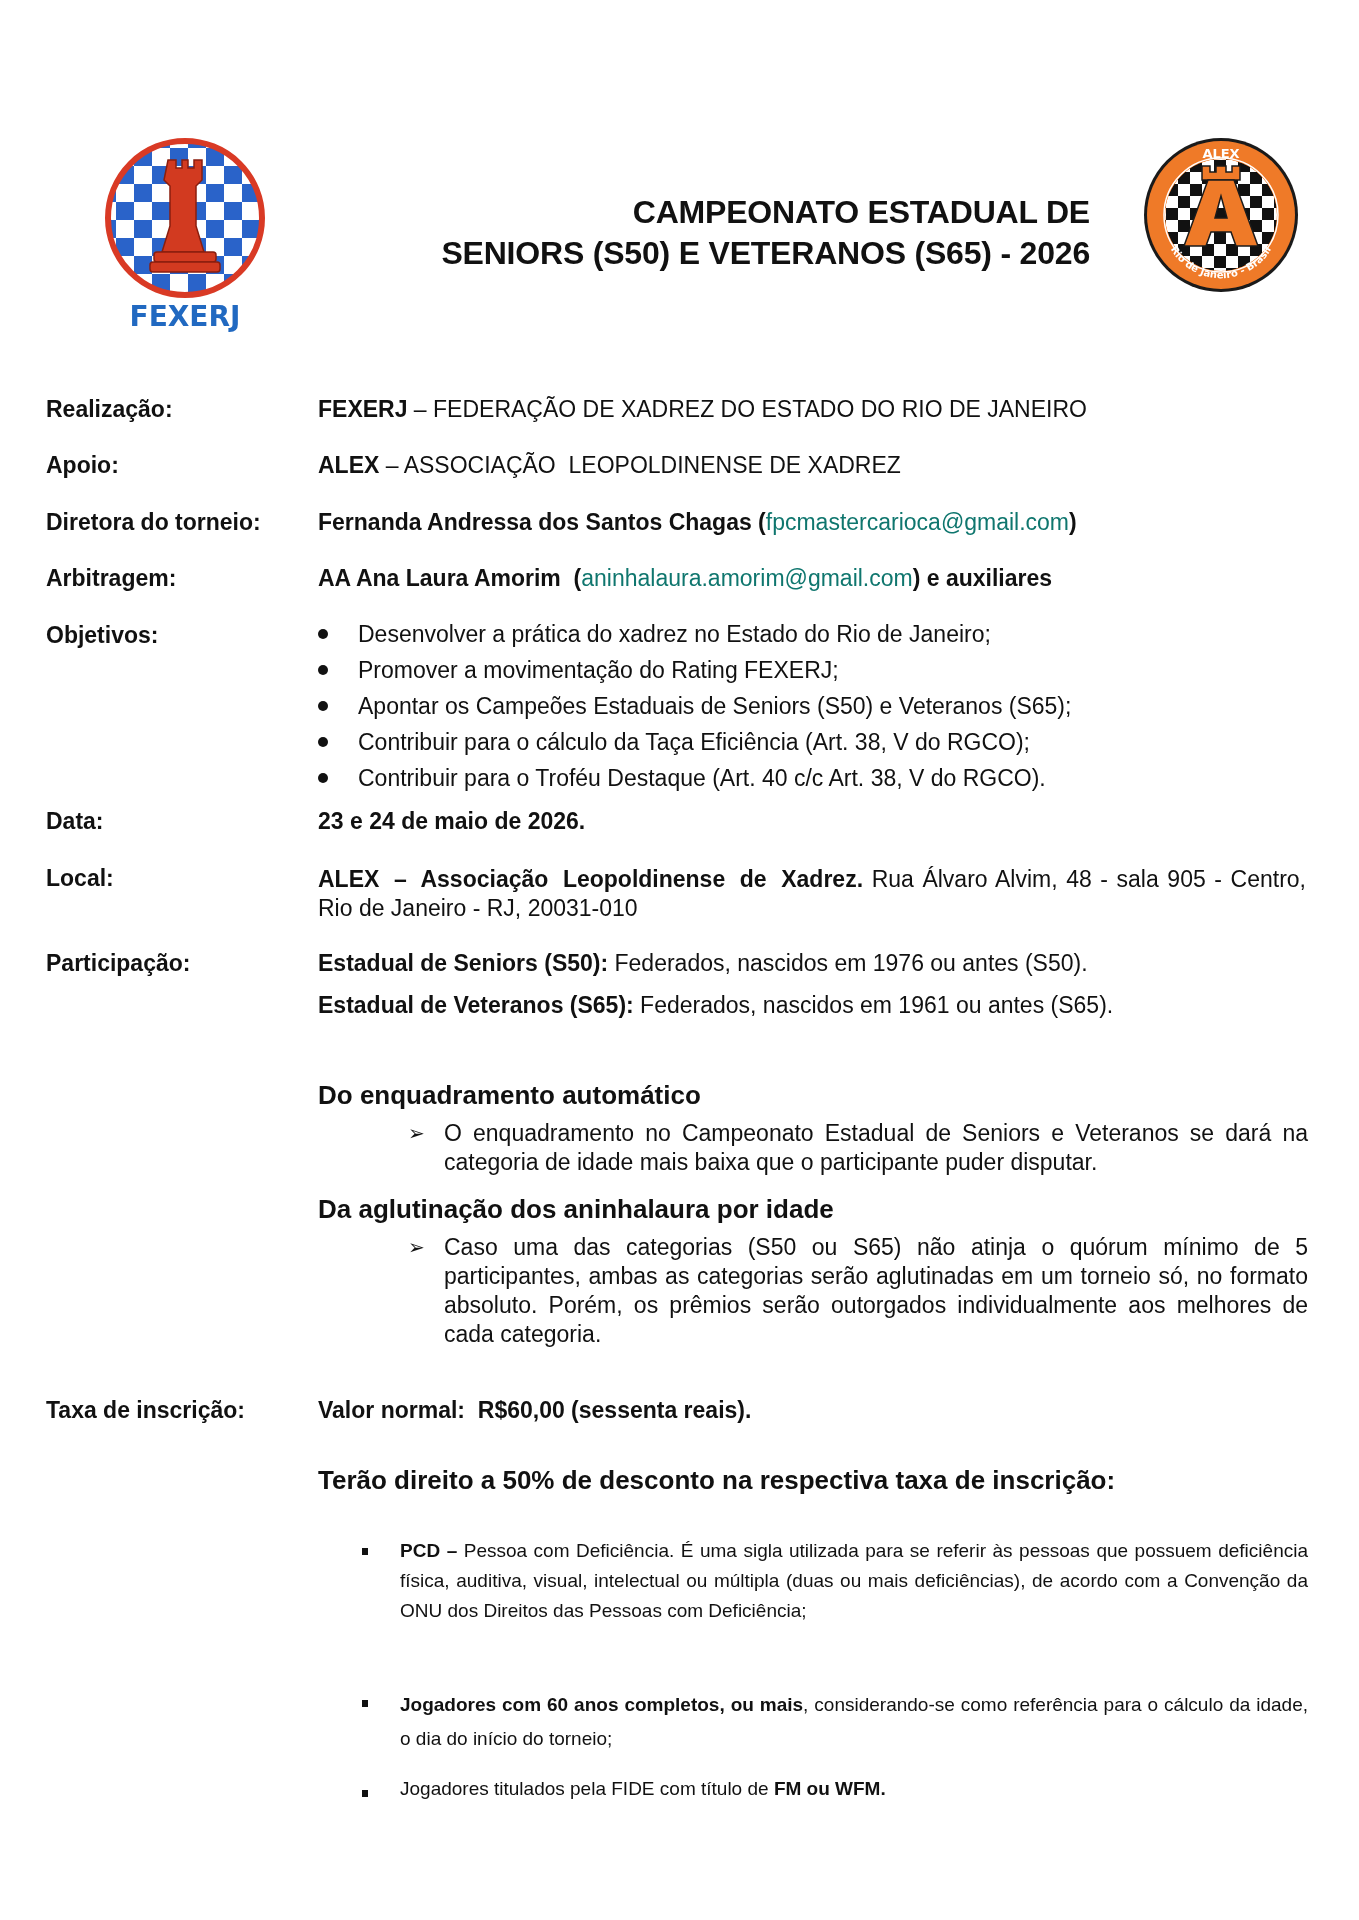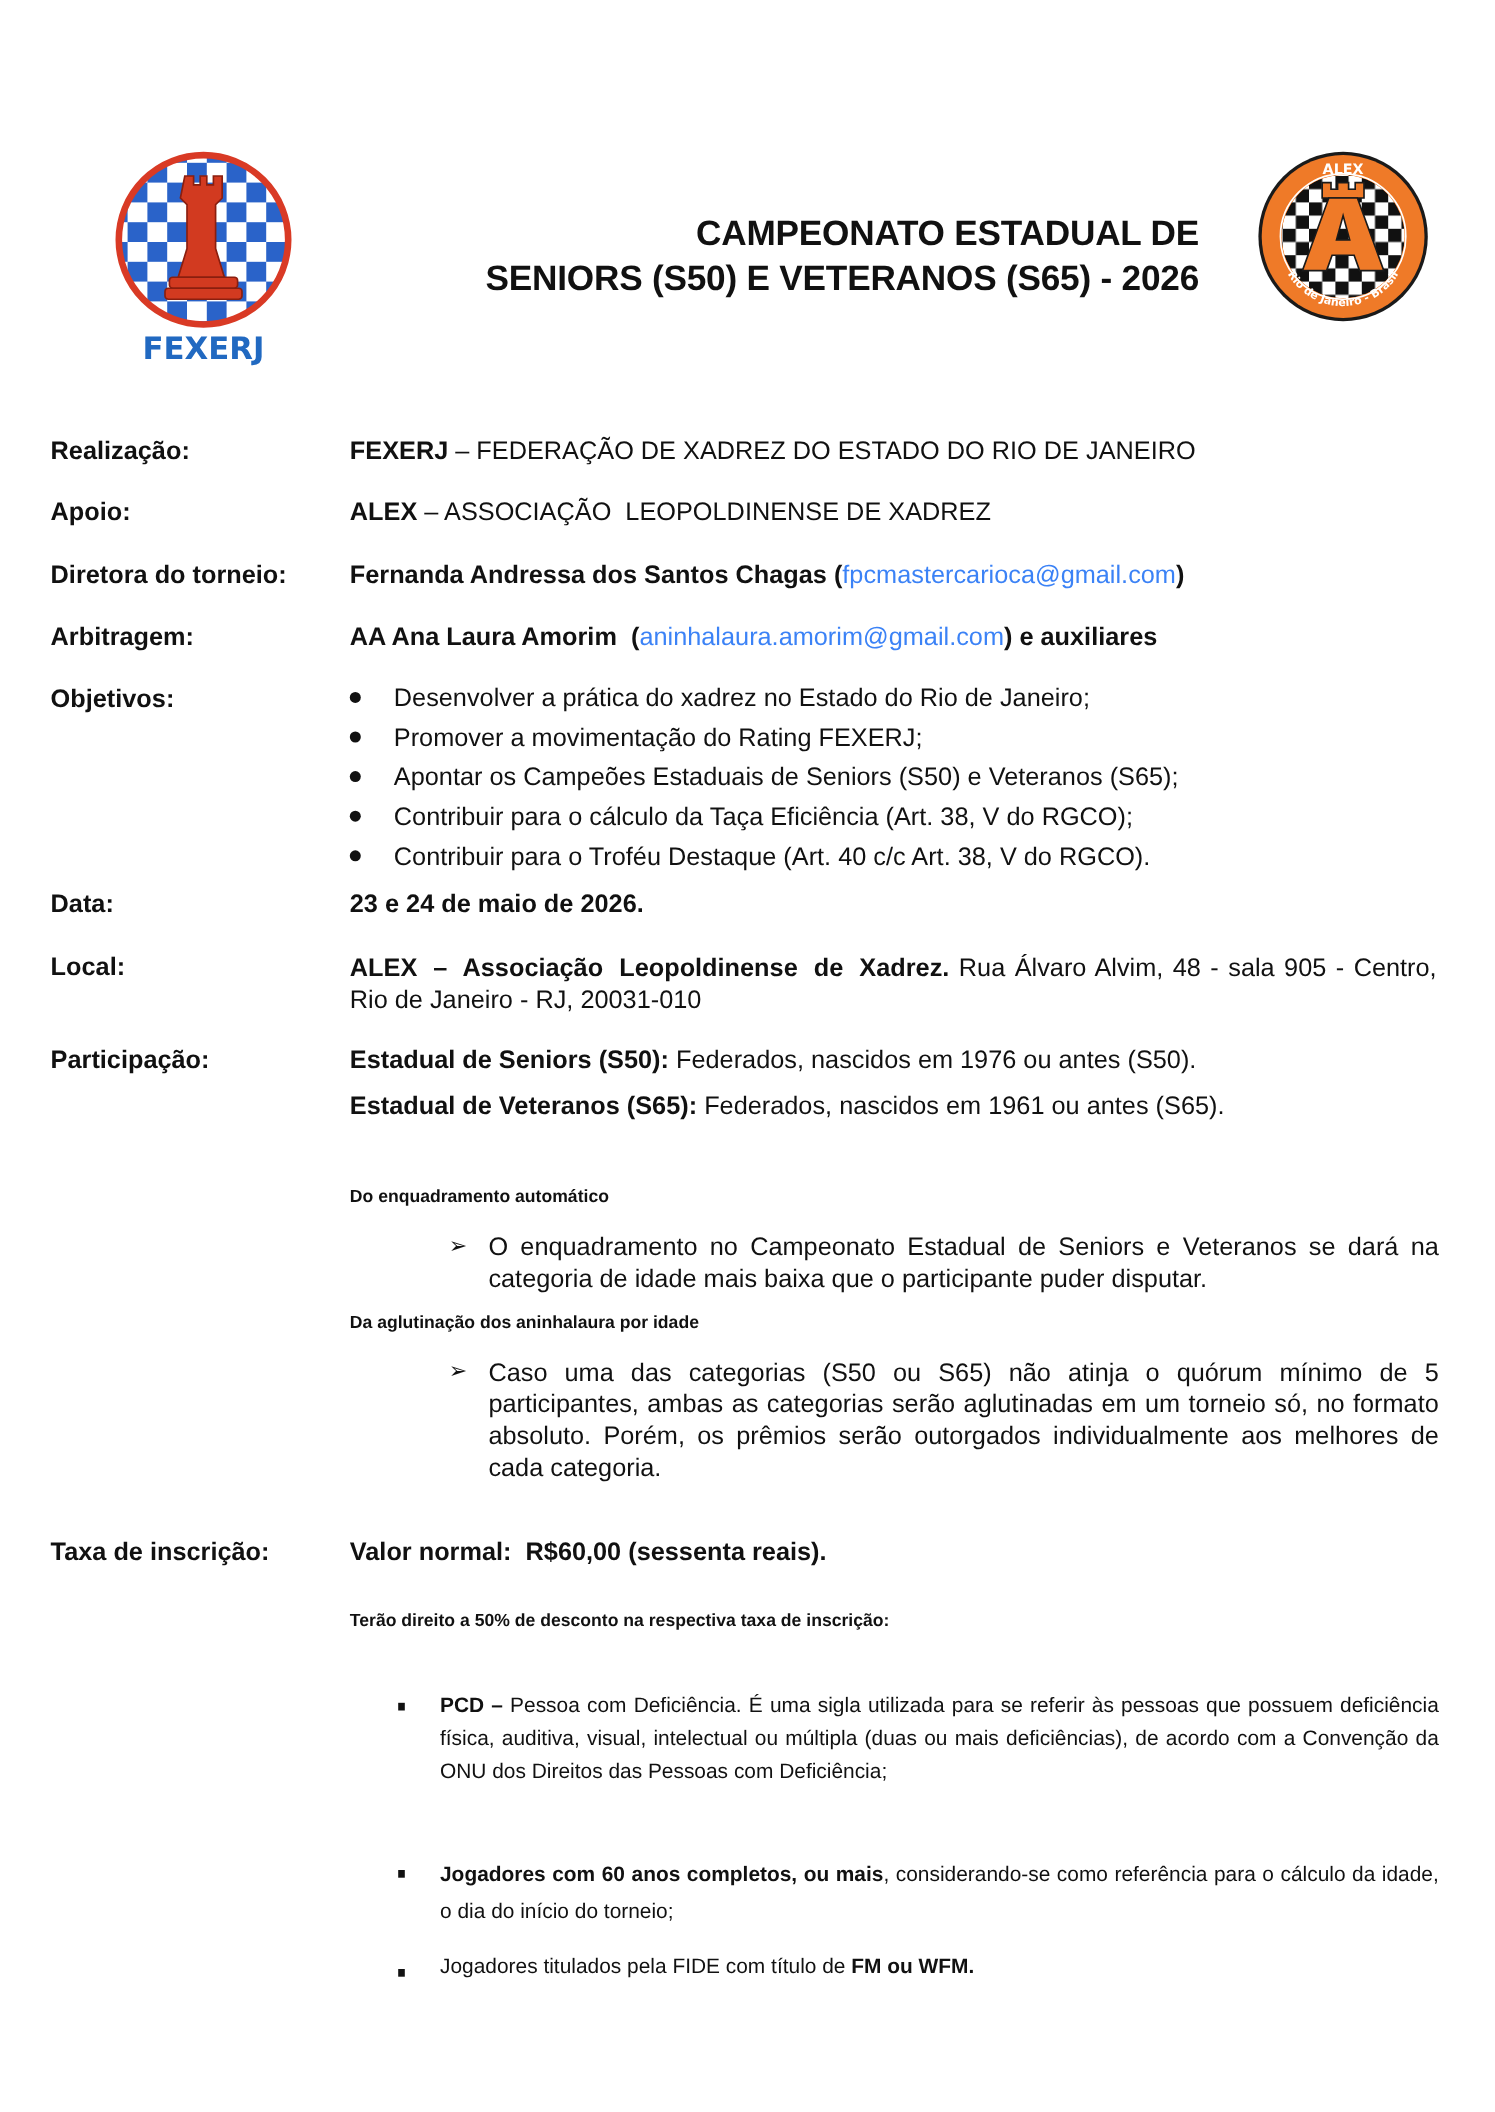--- a/index.html
+++ b/index.html
@@ -12,27 +12,27 @@
   .title {
     position: absolute; left: 330px; top: 192px; width: 760px;
     text-align: right; font-weight: bold; font-size: 32px; line-height: 41px;
     letter-spacing: -0.2px; color: #111;
   }
   .title div { white-space: nowrap; }
   .row { position: absolute; left: 0; width: 1359px; }
   .lbl { position: absolute; left: 46px; font-size: 23px; font-weight: bold; white-space: nowrap; }
   .val { position: absolute; left: 318px; width: 990px; font-size: 23px; }
   .b { font-weight: bold; }
-  .link { color: #3b82f6; }
+  .link { color: #0f766e; }
   .nowrap { white-space: nowrap; }
   .bullets { list-style: none; margin: 0; padding: 0; }
   .bullets li { position: relative; padding-left: 40px; height: 36px; line-height: 28px; white-space: nowrap; font-size: 23px; }
   .bullets li .dot { position: absolute; left: 0; top: 9px; width: 10px; height: 10px; border-radius: 50%; background: #111; }
   .justify { text-align: justify; text-align-last: left; }
-  .sub-h { position: absolute; left: 318px; font-size: 16px; font-weight: bold; white-space: nowrap; }
+  .sub-h { position: absolute; left: 318px; font-size: 26px; font-weight: bold; white-space: nowrap; }
   .arrow-block { position: absolute; left: 444px; width: 864px; font-size: 23px; line-height: 29px; }
   .arrow-block .arrow { position: absolute; left: -36px; top: 0; font-size: 20px; }
   .sq-item { position: absolute; left: 400px; width: 908px; font-size: 19px; }
   .sq-item .sq { position: absolute; left: -38px; top: 12px; width: 6px; height: 7px; background: #111; }
 </style>
 </head>
 <body>
 
 <div class="logo-left">
   <svg width="210" height="210" viewBox="0 0 210 210">

